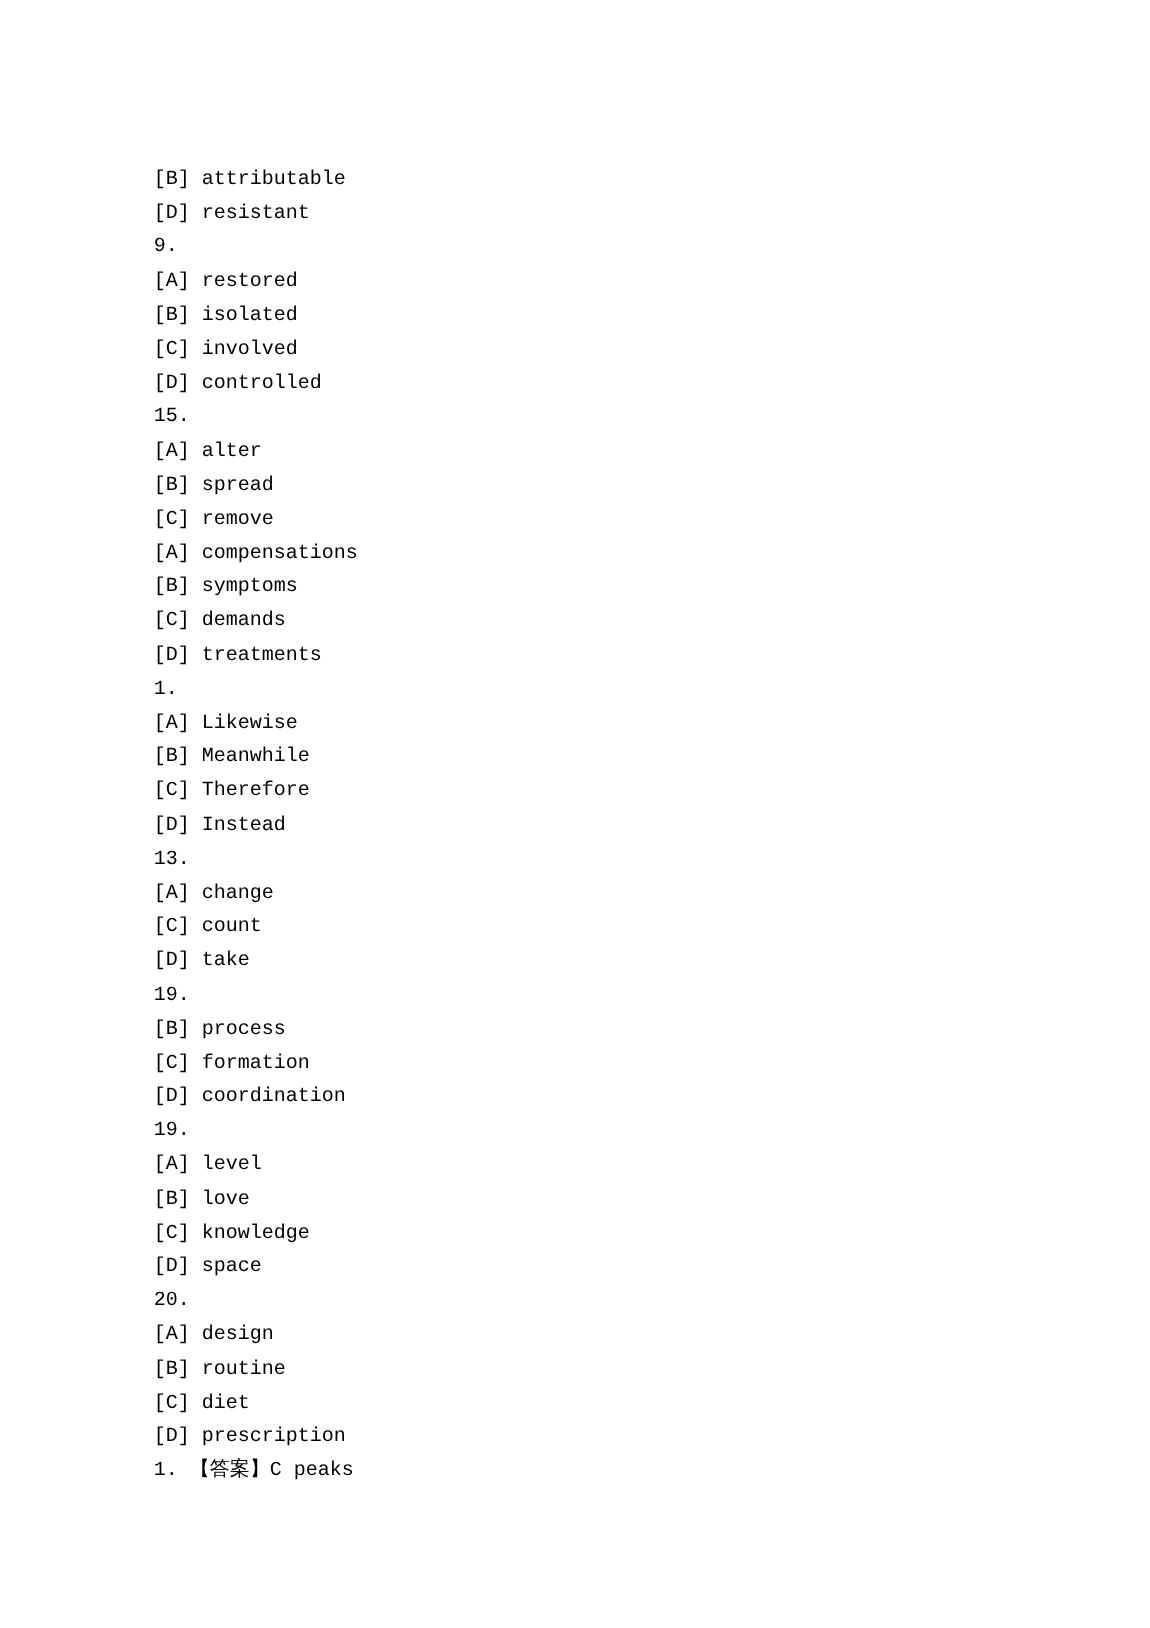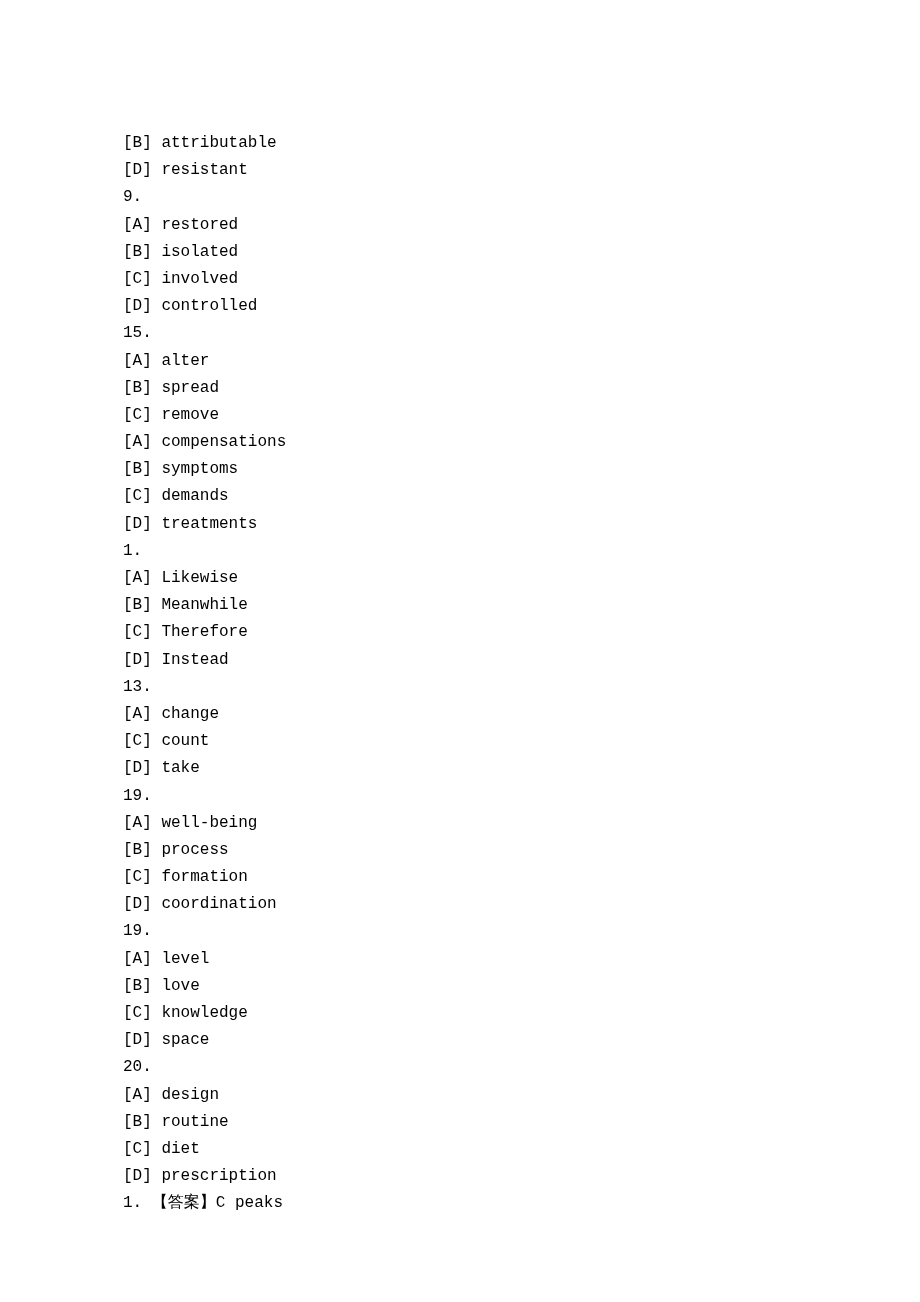--- a/index.html
+++ b/index.html
@@ -43,21 +43,20 @@
   <div class="line">1.</div>
   <div class="line">[A] Likewise</div>
   <div class="line">[B] Meanwhile</div>
   <div class="line">[C] Therefore</div>
   <div class="line">[D] Instead</div>
   <div class="line">13.</div>
   <div class="line">[A] change</div>
   <div class="line">[C] count</div>
   <div class="line">[D] take</div>
   <div class="line">19.</div>
-  <div class="line">[A] well-being</div>
   <div class="line">[B] process</div>
   <div class="line">[C] formation</div>
   <div class="line">[D] coordination</div>
   <div class="line">19.</div>
   <div class="line">[A] level</div>
   <div class="line">[B] love</div>
   <div class="line">[C] knowledge</div>
   <div class="line">[D] space</div>
   <div class="line">20.</div>
   <div class="line">[A] design</div>

